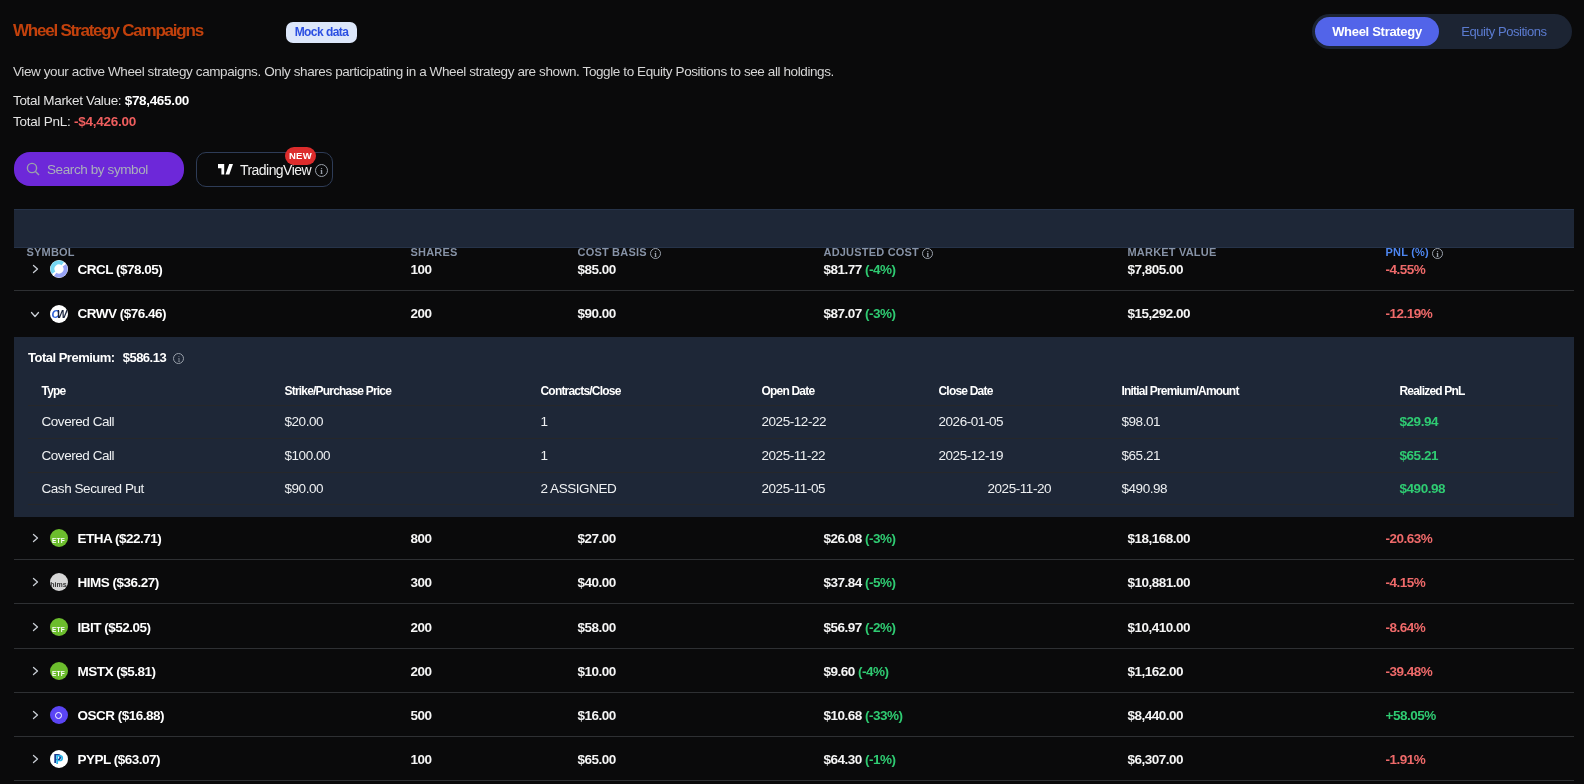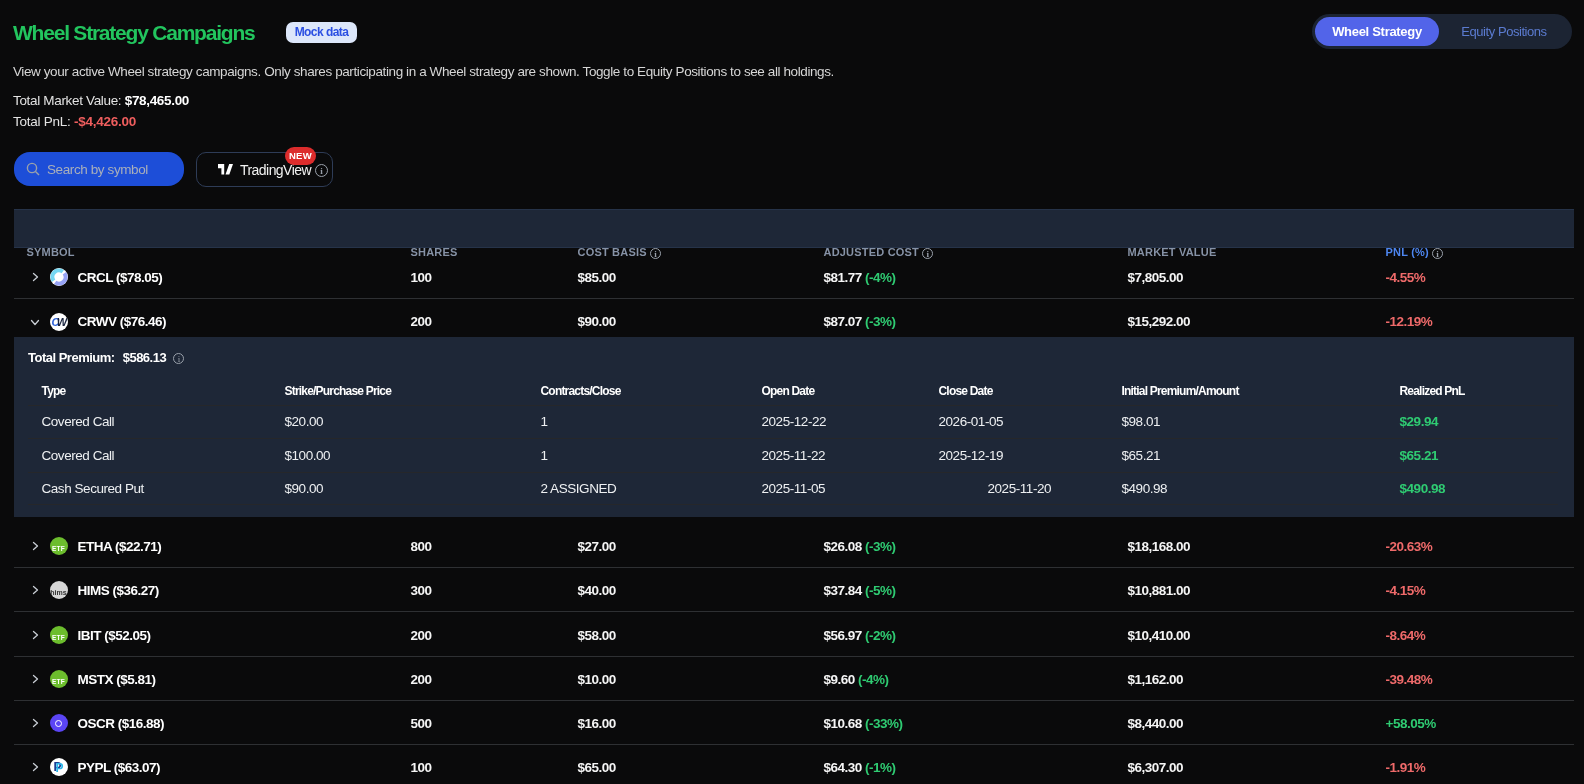--- a/index.html
+++ b/index.html
@@ -1,49 +1,49 @@
 <!DOCTYPE html>
 <html><head>
 <meta charset="utf-8">
 <style>
   * { margin:0; padding:0; box-sizing:border-box; }
   html,body { width:1584px; height:784px; background:#0a0a0b; overflow:hidden;
     font-family:"Liberation Sans", sans-serif; position:relative; }
   .abs { position:absolute; }
-  .title { left:13px; top:21px; font-size:21px; font-weight:700; color:#22c55e; letter-spacing:-1.22px; }
+  .title { left:13px; top:21px; font-size:17px; font-weight:700; color:#c2410c; letter-spacing:-1.22px; }
   .mock { left:286px; top:22px; width:71px; height:21px; background:#dde7fa; color:#2b4fe2;
     font-size:12px; font-weight:700; border-radius:7px; text-align:center; line-height:21px; letter-spacing:-0.55px; }
   .toggle { left:1312px; top:14px; width:260px; height:35px; background:#1c2433; border-radius:18px;
     display:flex; align-items:center; padding:3px; }
   .tg-active { width:124px; height:29px; background:#5264e9; border-radius:15px; color:#fff;
     font-size:13px; font-weight:700; display:flex; align-items:center; justify-content:center; letter-spacing:-0.3px; }
   .tg-inactive { flex:1; text-align:center; color:#5b7bd0; font-size:13px; font-weight:500; letter-spacing:-0.45px; }
   .desc { left:13px; top:64px; font-size:13.5px; color:#d6d6d6; letter-spacing:-0.4px; }
   .tmv { left:13px; top:93px; font-size:13.5px; color:#e3e3e3; letter-spacing:-0.33px; }
   .tmv b { color:#fff; font-weight:700; }
   .tpnl { left:13px; top:114px; font-size:13.5px; color:#e3e3e3; letter-spacing:-0.25px; }
   .tpnl b { color:#ef5e5e; font-weight:700; }
-  .search { left:14px; top:152px; width:170px; height:34px; background:#1d4ed8; border-radius:16px;
+  .search { left:14px; top:152px; width:170px; height:34px; background:#6d28d9; border-radius:16px;
     display:flex; align-items:center; padding-left:11px; }
   .search svg { margin-right:6px; }
   .search span { color:#a9afba; font-size:13.5px; letter-spacing:-0.4px; }
   .tvbtn { left:196px; top:152px; width:137px; height:35px; border:1px solid #2e3c57; border-radius:10px;
     display:flex; align-items:center; justify-content:center; gap:7px; color:#f2f2f2; font-size:14px; font-weight:500; letter-spacing:-0.55px; }
   .new { left:285px; top:147px; width:31px; height:18px; background:#dc2c2c; border-radius:9px;
     color:#fff; font-size:9.5px; font-weight:700; text-align:center; line-height:18px; letter-spacing:0.3px; }
   .info { border-radius:50%; color:#9aa1ab; border:1.2px solid #9aa1ab;
     font-size:9px; font-weight:600; text-align:center; font-family:"Liberation Serif",serif; }
   .tv-info { left:315px; top:164px; width:13px; height:13px; line-height:12px; }
   .ihd { display:inline-block; width:11px; height:11px; line-height:10px; vertical-align:-1px; }
 
   
   .thead { left:13.5px; top:209.3px; width:1560px; height:38.9px; background:#1e2737; border-top:1px solid #263349; border-bottom:1px solid #263349; }
   .th { position:absolute; top:0; height:37px; line-height:37px; color:#8692a6; font-size:11px;
     font-weight:700; letter-spacing:0.2px; white-space:nowrap;margin-top:24px; }
-  .row { left:13.5px; width:1560px; height:43px; border-bottom:1px solid #2e3033;margin-top:8px; }
+  .row { left:13.5px; width:1560px; height:43px; border-bottom:1px solid #2e3033; }
   .cell { position:absolute; top:0; height:44px; line-height:44px; white-space:nowrap;
     font-size:13.5px; color:#f5f5f5; font-weight:600; letter-spacing:-0.5px; }
   .sym { font-weight:700; font-size:13.5px; color:#fff; }
   .cell .grn, .grn { color:#2fcb72; }
   .red { color:#ef6a6a; }
   .chev { position:absolute; left:15px; top:50%; margin-top:-6px; }
   .ic { position:absolute; left:36px; top:50%; margin-top:-9px; width:18px; height:18px; border-radius:50%;
     text-align:center; overflow:hidden; }
 
   

